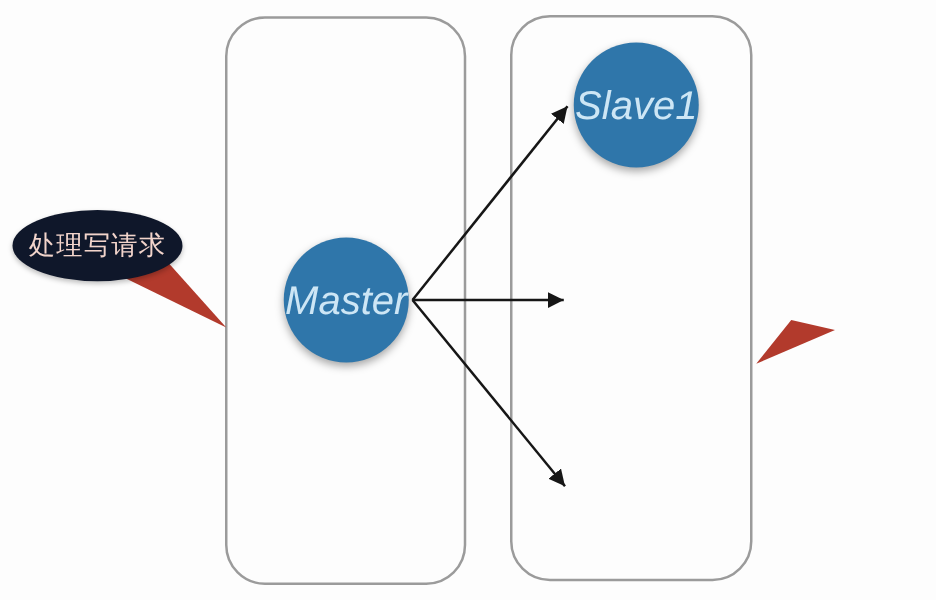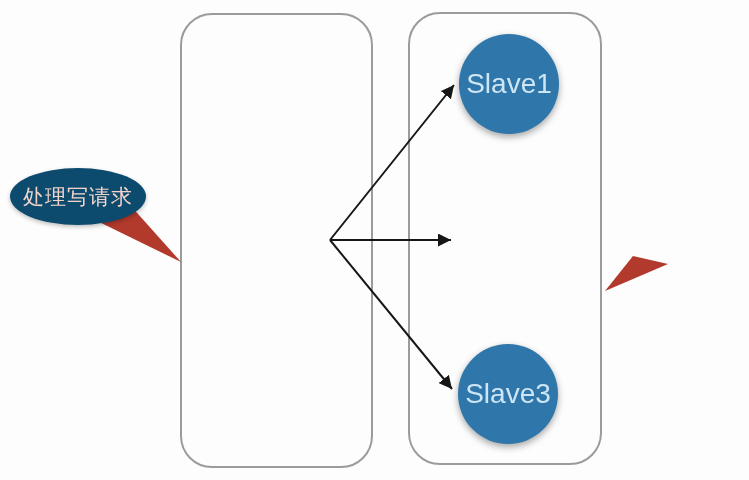--- a/index.html
+++ b/index.html
@@ -44,32 +44,33 @@
     height: 100px;
     border-radius: 50%;
     background: #2f76aa;
     box-shadow: 0 3px 7px rgba(0,0,0,0.35);
     display: flex;
     align-items: center;
     justify-content: center;
   }
   .node-label {
     color: #cde6f5;
-    font-size: 28px;
+    font-size: 32px;
     line-height: 1;
     white-space: nowrap;
+    font-style: italic;
   }
   .node-master { left: 227px; top: 190px; }
   .node-slave1 { left: 459px; top: 34px; }
   .node-slave2 { left: 456px; top: 190px; }
   .node-slave3 { left: 458px; top: 344px; }
 
   .callout {
     position: absolute;
-    background: #0c4a6e;
+    background: #0f172a;
     border-radius: 50%;
     box-shadow: 0 2px 4px rgba(0,0,0,0.25);
     display: flex;
     align-items: center;
     justify-content: center;
   }
   .callout-label {
     color: #f2d4cb;
     font-size: 21px;
     line-height: 1;
@@ -95,28 +96,28 @@
     </defs>
 
     <line class="edge" x1="330" y1="240" x2="454" y2="85" marker-end="url(#ah)"></line>
     <line class="edge" x1="330" y1="240" x2="451" y2="240" marker-end="url(#ah)"></line>
     <line class="edge" x1="330" y1="240" x2="452" y2="389" marker-end="url(#ah)"></line>
 
     <polygon class="tail" points="95,220 130,205 181,262"></polygon>
     <polygon class="tail" points="633,256 668,264 605,291"></polygon>
   </svg>
 
+  <div class="node node-master">
+    <span class="node-label">Master</span>
+  </div>
 
   <div class="node node-slave1">
     <span class="node-label">Slave1</span>
   </div>
 
 
-  <div class="node node-slave3">
-    <span class="node-label">Slave3</span>
-  </div>
 
   <div class="callout callout-write">
     <span class="callout-label">处理写请求</span>
   </div>
 
 
 </div>
 
 </body></html>

